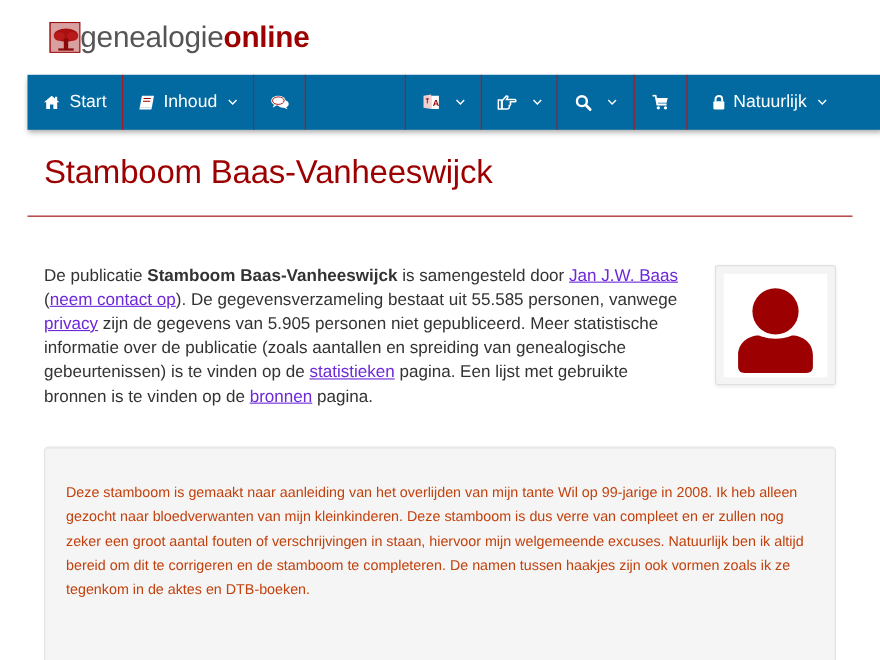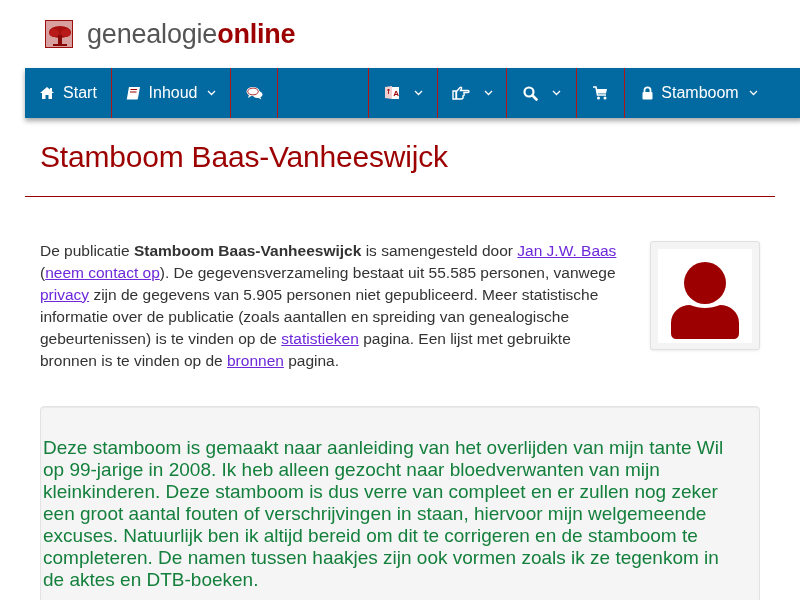--- a/index.html
+++ b/index.html
@@ -2,21 +2,21 @@
 <html><head>
 <meta charset="utf-8">
 <style>
   * { box-sizing: border-box; margin: 0; padding: 0; }
   html, body { width: 800px; height: 600px; overflow: hidden; background: #ffffff; }
   body { font-family: "Liberation Sans", sans-serif; color: #333333; position: relative; }
 
   .brand { position: absolute; left: 45px; top: 18px; height: 32px; display: flex; align-items: center; }
   .brand-logo { width: 28px; height: 28px; border: 1px solid #9c0f0f; background: #c85050; position: relative; overflow: hidden; }
   .brand-logo svg { position: absolute; left: 0; top: 0; }
-  .brand-text { margin-left: 14px; font-size: 27px; letter-spacing: -0.2px; line-height: 32px; }
+  .brand-text { font-size: 27px; letter-spacing: -0.2px; line-height: 32px; }
   .brand-text .g { color: #555555; }
   .brand-text .o { color: #9c0000; font-weight: bold; }
 
   .navbar { position: absolute; left: 25px; top: 68px; width: 778px; height: 50px; background: #0369a1;
             box-shadow: 0 3px 5px rgba(0,0,0,0.35); }
   .nav-item { position: absolute; top: 0; height: 50px; display: flex; align-items: center; justify-content: center;
               color: #ffffff; font-size: 16px; border-right: 1px solid #b41616; cursor: pointer; }
   .nav-item.lb { border-left: 1px solid #b41616; }
   .nav-item .ico { display: inline-flex; align-items: center; justify-content: center; }
   .nav-item .lbl { margin-left: 8px; }
@@ -28,21 +28,21 @@
   .intro { position: absolute; left: 40px; top: 240px; width: 580px; font-size: 15.5px; line-height: 22px; color: #333333; }
   .intro b { font-weight: bold; }
   .intro a { color: #6d28d9; text-decoration: underline; }
 
   .avatar-box { position: absolute; left: 650px; top: 241px; width: 110px; height: 109px; background: #f4f4f4;
                 border: 1px solid #e0e0e0; border-radius: 3px; box-shadow: 0 1px 3px rgba(0,0,0,0.08); }
   .avatar-inner { position: absolute; left: 7px; top: 7px; width: 94px; height: 94px; background: #ffffff; }
 
   .note-card { position: absolute; left: 40px; top: 406px; width: 720px; height: 200px; background: #f5f5f5;
                border: 1px solid #e3e3e3; border-radius: 4px; box-shadow: inset 0 1px 1px rgba(0,0,0,0.05); }
-  .note-text { position: absolute; left: 2px; top: 30px; width: 685px; font-size: 19px; line-height: 22px; color: #15803d; }
+  .note-text { position: absolute; left: 19px; top: 30px; width: 685px; font-size: 13px; line-height: 22px; color: #c2410c; }
 </style>
 </head>
 <body>
 
 <div class="brand">
   <div class="brand-logo">
     <svg width="28" height="28" viewBox="0 0 28 28">
       <rect width="28" height="28" fill="#d9a0a0"></rect>
       <ellipse cx="14" cy="11" rx="11" ry="6" fill="#a80f0f"></ellipse>
       <ellipse cx="8" cy="12" rx="5" ry="4" fill="#b81a1a"></ellipse>
@@ -140,21 +140,21 @@
         </svg>
     </span>
   </div>
   <div class="nav-item" style="left:600px; width:150px; border-right:none;">
     <span class="ico">
       <svg width="11" height="14" viewBox="0 0 11 14">
           <path d="M2.5 6 V4 C2.5 0.5 8.5 0.5 8.5 4 V6" stroke="#fff" stroke-width="1.8" fill="none"></path>
           <rect x="0.5" y="6" width="10" height="7.5" rx="1" fill="#fff"></rect>
         </svg>
     </span>
-    <span class="lbl">Stamboom</span>
+    <span class="lbl">Natuurlijk</span>
     <span class="chev">
       <svg width="9" height="6" viewBox="0 0 9 6">
           <path d="M1 1 L4.5 4.5 L8 1" stroke="#fff" stroke-width="1.3" fill="none"></path>
         </svg>
     </span>
   </div>
 </div>
 
 <h1 class="page-title">Stamboom Baas-Vanheeswijck</h1>
 <div class="title-rule"></div>

